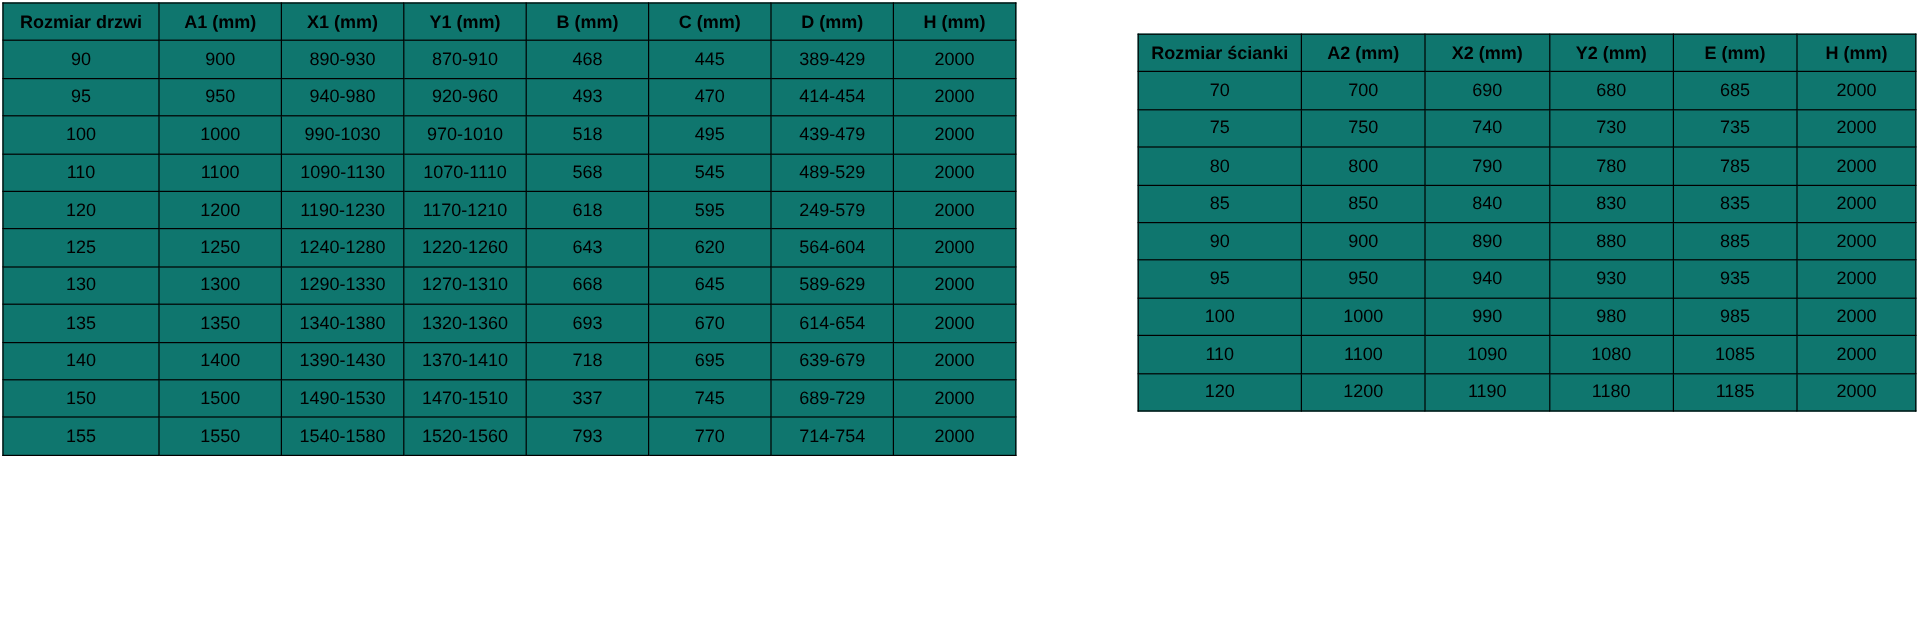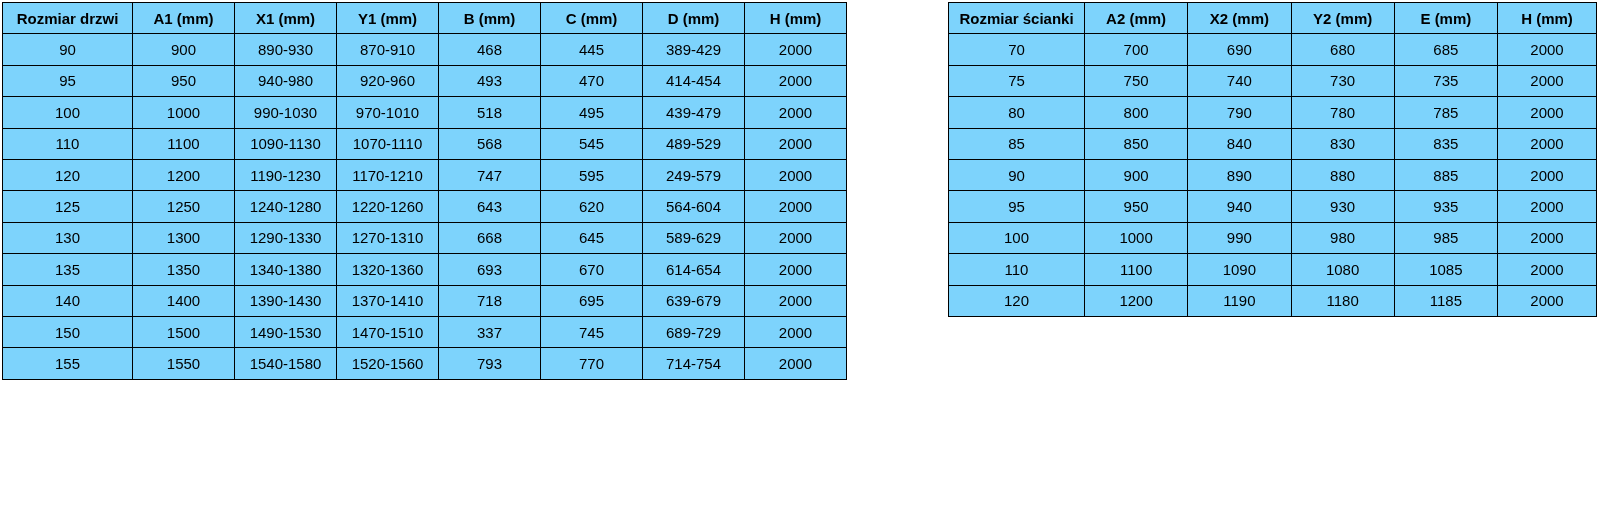--- a/index.html
+++ b/index.html
@@ -12,21 +12,21 @@
     height: 514px;
     position: relative;
     font-family: "Liberation Sans", sans-serif;
     color: #000000;
   }
   table.spec {
     border-collapse: collapse;
     table-layout: fixed;
     position: absolute;
     top: 2px;
-    background: #7dd3fc;
+    background: #0f766e;
   }
   table.spec th, table.spec td {
     border: 1px solid #000000;
     text-align: center;
     vertical-align: middle;
     font-size: 15px;
     padding: 0 2px;
     height: 31.4px;
     box-sizing: border-box;
     white-space: nowrap;
@@ -38,20 +38,21 @@
   .door-table {
     left: 2px;
     width: 845px;
   }
   .door-table th:first-child {
     width: 130px;
   }
   .wall-table {
     left: 948px;
     width: 649px;
+    margin-top: 26px;
   }
   .wall-table th:first-child {
     width: 136px;
   }
   .wall-table th:last-child {
     width: 99px;
   }
 </style>
 </head>
 <body>
@@ -108,21 +109,21 @@
         <td>568</td>
         <td>545</td>
         <td>489-529</td>
         <td>2000</td>
       </tr>
       <tr>
         <td>120</td>
         <td>1200</td>
         <td>1190-1230</td>
         <td>1170-1210</td>
-        <td>747</td>
+        <td>618</td>
         <td>595</td>
         <td>249-579</td>
         <td>2000</td>
       </tr>
       <tr>
         <td>125</td>
         <td>1250</td>
         <td>1240-1280</td>
         <td>1220-1260</td>
         <td>643</td>

